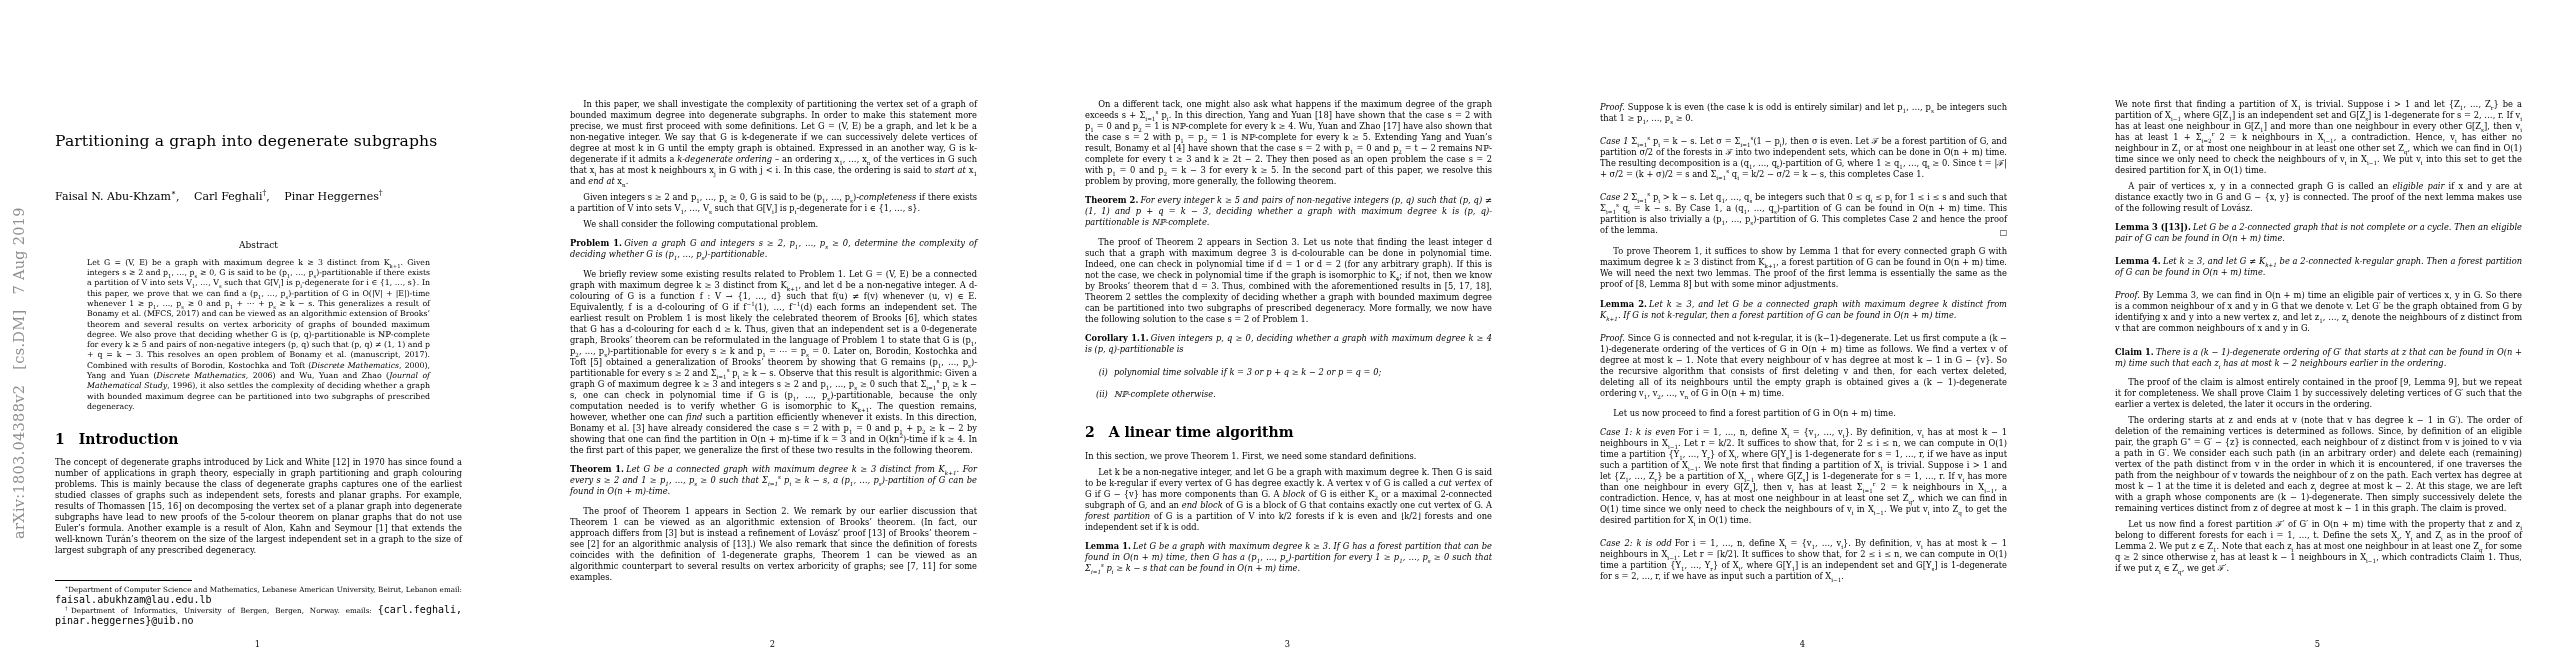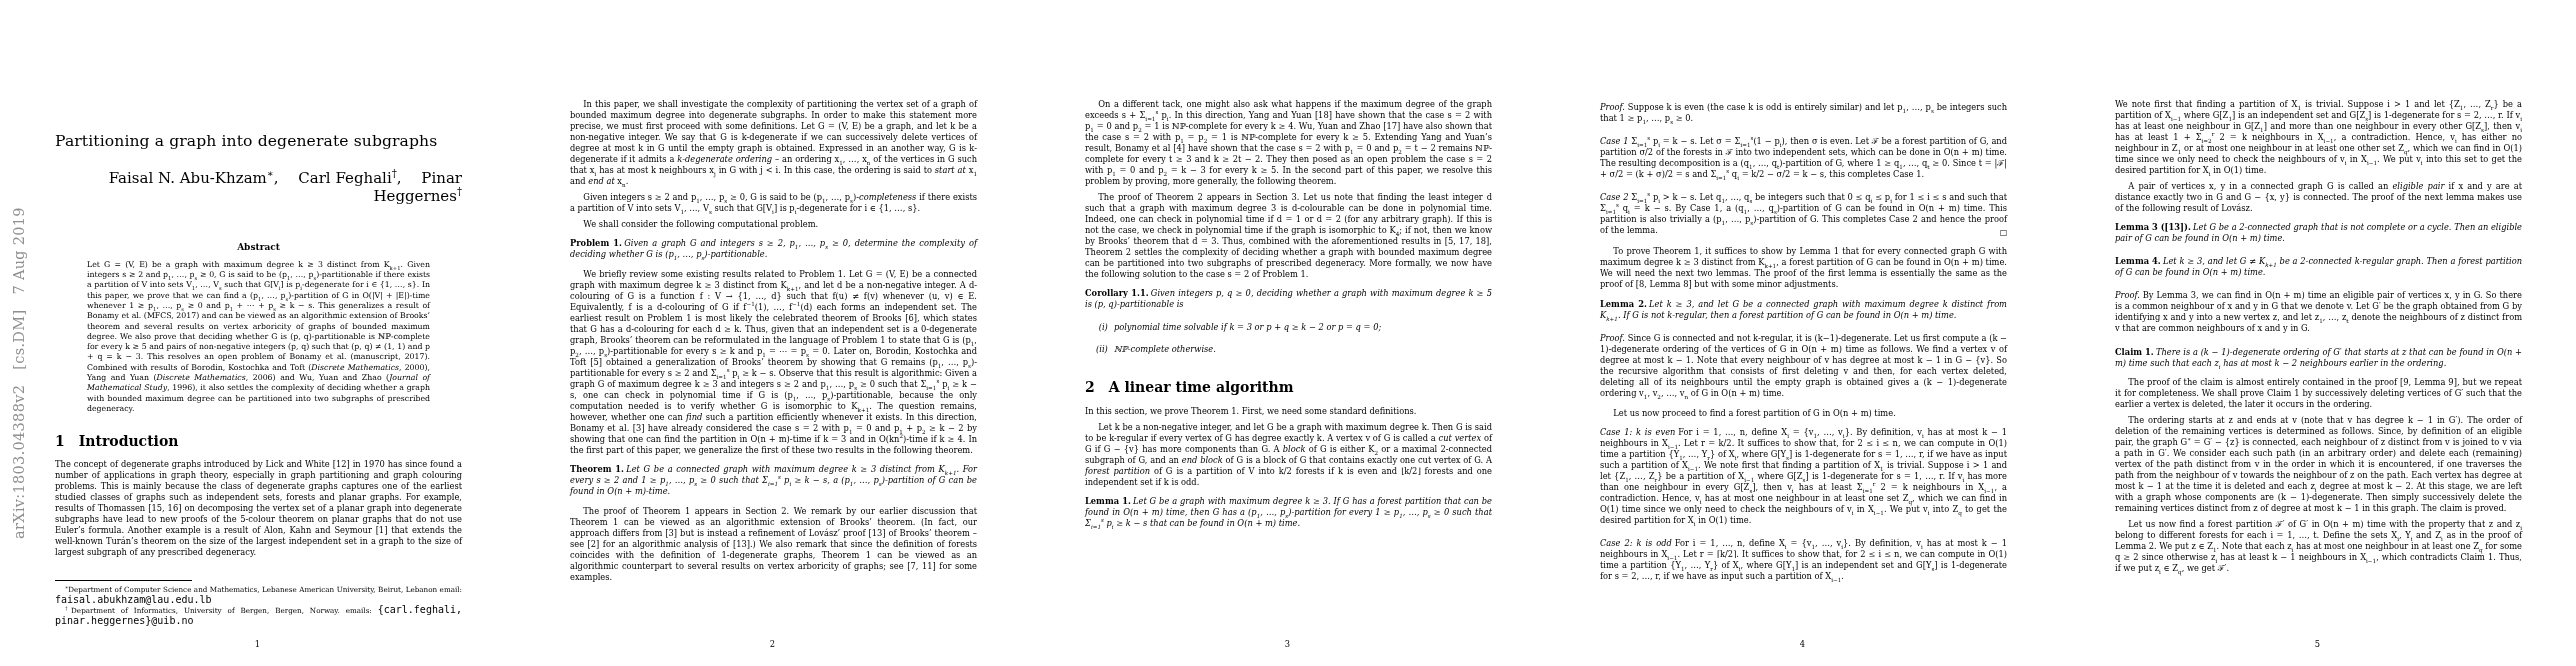--- a/index.html
+++ b/index.html
@@ -5,22 +5,22 @@
   *{margin:0;padding:0;box-sizing:border-box}
   html,body{background:#ffffff}
   body{width:2576px;height:667px;overflow:hidden;color:#000;
        font-family:"DejaVu Serif","Liberation Serif",serif;}
   .canvas{position:relative;width:2576px;height:667px;background:#fff;overflow:hidden}
   .pages{display:flex;flex-direction:row;width:2576px;height:667px}
   .page{position:relative;flex:0 0 515px;width:515px;height:667px;overflow:hidden}
   .content{position:absolute;left:55px;top:0;width:407px;height:627px;padding-top:96px;
            display:flex;flex-direction:column}
   .title{font-size:15.6px;font-weight:normal;text-align:left;margin-top:36px;letter-spacing:0.1px}
-  .authors{font-size:15px;text-align:right;margin-top:19px}
-  .absheading{font-size:9px;font-weight:bold;text-align:center;margin-top:37px}
+  .authors{font-size:11px;text-align:left;margin-top:40px}
+  .absheading{font-size:9px;font-weight:normal;text-align:center;margin-top:37px}
   .abstract{font-size:7.8px;line-height:10.3px;margin:7.8px 32px 0 32px;text-align:justify}
   .section{font-size:14px;font-weight:bold;margin:18.3px 0 8.3px 0}
   p.par{font-size:8.3px;line-height:11px;margin:2.5px 0;text-align:justify}
   .indent{text-indent:13.3px}
   .thm{font-size:8.3px;line-height:11px;margin:6.1px 0;text-align:justify}
   .thm-label{font-weight:bold;margin-right:2.2px}
   .thm-body{font-style:italic}
   .lead-label{font-style:italic;margin-right:2.8px}
   .thm .roman{font-style:normal}
   .listitem{display:flex;font-size:8.3px;line-height:11px;margin:5.6px 0 5.6px 3.3px;font-style:italic}
@@ -66,22 +66,23 @@
           <p class="thm"><span class="thm-label">Problem 1.</span><span class="thm-body">Given a graph G and integers s ≥ 2, p<sub>1</sub>, …, p<sub>s</sub> ≥ 0, determine the complexity of deciding whether G is (p<sub>1</sub>, …, p<sub>s</sub>)-partitionable.</span></p>
           <p class="par indent">We briefly review some existing results related to Problem 1. Let G = (V, E) be a connected graph with maximum degree k ≥ 3 distinct from K<sub>k+1</sub>, and let d be a non-negative integer. A d-colouring of G is a function f : V → {1, …, d} such that f(u) ≠ f(v) whenever (u, v) ∈ E. Equivalently, f is a d-colouring of G if f<sup>−1</sup>(1), …, f<sup>−1</sup>(d) each forms an independent set. The earliest result on Problem 1 is most likely the celebrated theorem of Brooks [6], which states that G has a d-colouring for each d ≥ k. Thus, given that an independent set is a 0-degenerate graph, Brooks’ theorem can be reformulated in the language of Problem 1 to state that G is (p<sub>1</sub>, p<sub>2</sub>, …, p<sub>s</sub>)-partitionable for every s ≥ k and p<sub>1</sub> = ⋯ = p<sub>s</sub> = 0. Later on, Borodin, Kostochka and Toft [5] obtained a generalization of Brooks’ theorem by showing that G remains (p<sub>1</sub>, …, p<sub>s</sub>)-partitionable for every s ≥ 2 and Σ<sub>i=1</sub><sup>s</sup> p<sub>i</sub> ≥ k − s. Observe that this result is algorithmic: Given a graph G of maximum degree k ≥ 3 and integers s ≥ 2 and p<sub>1</sub>, …, p<sub>s</sub> ≥ 0 such that Σ<sub>i=1</sub><sup>s</sup> p<sub>i</sub> ≥ k − s, one can check in polynomial time if G is (p<sub>1</sub>, …, p<sub>s</sub>)-partitionable, because the only computation needed is to verify whether G is isomorphic to K<sub>k+1</sub>. The question remains, however, whether one can <i>find</i> such a partition efficiently whenever it exists. In this direction, Bonamy et al. [3] have already considered the case s = 2 with p<sub>1</sub> = 0 and p<sub>1</sub> + p<sub>2</sub> ≥ k − 2 by showing that one can find the partition in O(n + m)-time if k = 3 and in O(kn<sup>2</sup>)-time if k ≥ 4. In the first part of this paper, we generalize the first of these two results in the following theorem.</p>
           <p class="thm"><span class="thm-label">Theorem 1.</span><span class="thm-body">Let G be a connected graph with maximum degree k ≥ 3 distinct from K<sub>k+1</sub>. For every s ≥ 2 and 1 ≥ p<sub>1</sub>, …, p<sub>s</sub> ≥ 0 such that Σ<sub>i=1</sub><sup>s</sup> p<sub>i</sub> ≥ k − s, a (p<sub>1</sub>, …, p<sub>s</sub>)-partition of G can be found in O(n + m)-time.</span></p>
           <p class="par indent">The proof of Theorem 1 appears in Section 2. We remark by our earlier discussion that Theorem 1 can be viewed as an algorithmic extension of Brooks’ theorem. (In fact, our approach differs from [3] but is instead a refinement of Lovász’ proof [13] of Brooks’ theorem – see [2] for an algorithmic analysis of [13].) We also remark that since the definition of forests coincides with the definition of 1-degenerate graphs, Theorem 1 can be viewed as an algorithmic counterpart to several results on vertex arboricity of graphs; see [7, 11] for some examples.</p>
         </div>
         <div class="pagenum">2</div>
       </div>
       <div class="page">
         <div class="content">
           <p class="par indent">On a different tack, one might also ask what happens if the maximum degree of the graph exceeds s + Σ<sub>i=1</sub><sup>s</sup> p<sub>i</sub>. In this direction, Yang and Yuan [18] have shown that the case s = 2 with p<sub>1</sub> = 0 and p<sub>2</sub> = 1 is ℕℙ-complete for every k ≥ 4. Wu, Yuan and Zhao [17] have also shown that the case s = 2 with p<sub>1</sub> = p<sub>2</sub> = 1 is ℕℙ-complete for every k ≥ 5. Extending Yang and Yuan’s result, Bonamy et al [4] have shown that the case s = 2 with p<sub>1</sub> = 0 and p<sub>2</sub> = t − 2 remains ℕℙ-complete for every t ≥ 3 and k ≥ 2t − 2. They then posed as an open problem the case s = 2 with p<sub>1</sub> = 0 and p<sub>2</sub> = k − 3 for every k ≥ 5. In the second part of this paper, we resolve this problem by proving, more generally, the following theorem.</p>
+          <p class="thm"><span class="thm-label">Theorem 2.</span><span class="thm-body">For every integer k ≥ 5 and pairs of non-negative integers (p, q) such that (p, q) ≠ (1, 1) and p + q = k − 3, deciding whether a graph with maximum degree k is (p, q)-partitionable is ℕℙ-complete.</span></p>
           <p class="par indent">The proof of Theorem 2 appears in Section 3. Let us note that finding the least integer d such that a graph with maximum degree 3 is d-colourable can be done in polynomial time. Indeed, one can check in polynomial time if d = 1 or d = 2 (for any arbitrary graph). If this is not the case, we check in polynomial time if the graph is isomorphic to K<sub>4</sub>; if not, then we know by Brooks’ theorem that d = 3. Thus, combined with the aforementioned results in [5, 17, 18], Theorem 2 settles the complexity of deciding whether a graph with bounded maximum degree can be partitioned into two subgraphs of prescribed degeneracy. More formally, we now have the following solution to the case s = 2 of Problem 1.</p>
-          <p class="thm"><span class="thm-label">Corollary 1.1.</span><span class="thm-body">Given integers p, q ≥ 0, deciding whether a graph with maximum degree k ≥ 5 is (p, q)-partitionable is</span></p>
+          <p class="thm"><span class="thm-label">Corollary 1.1.</span><span class="thm-body">Given integers p, q ≥ 0, deciding whether a graph with maximum degree k ≥ 4 is (p, q)-partitionable is</span></p>
           <div class="listitem">
             <span class="marker">(i)</span>
             <span class="litext">polynomial time solvable if k = 3 or p + q ≥ k − 2 or p = q = 0;</span>
           </div>
           <div class="listitem">
             <span class="marker">(ii)</span>
             <span class="litext">ℕℙ-complete otherwise.</span>
           </div>
           <h2 class="section">2 A linear time algorithm</h2>
           <p class="par">In this section, we prove Theorem 1. First, we need some standard definitions.</p>

